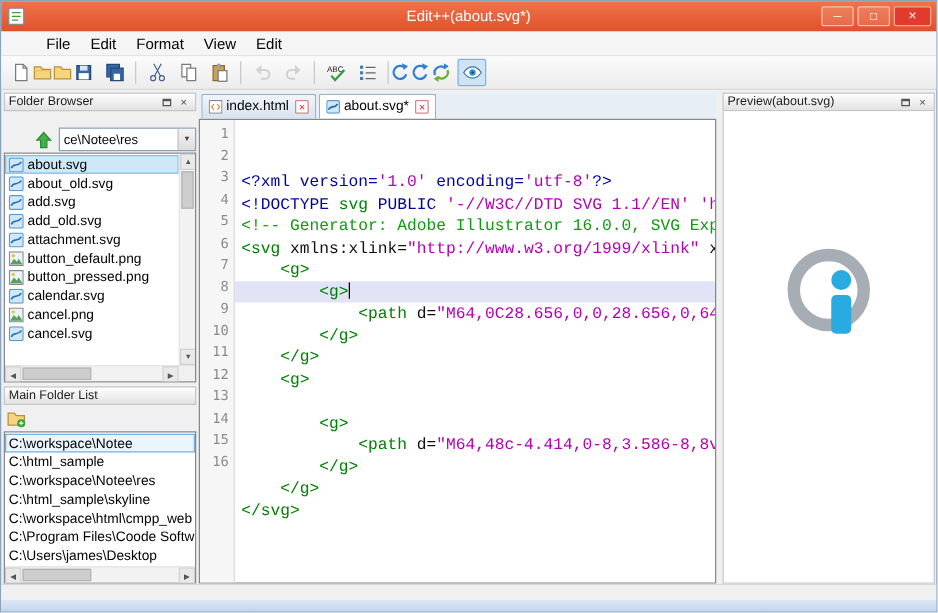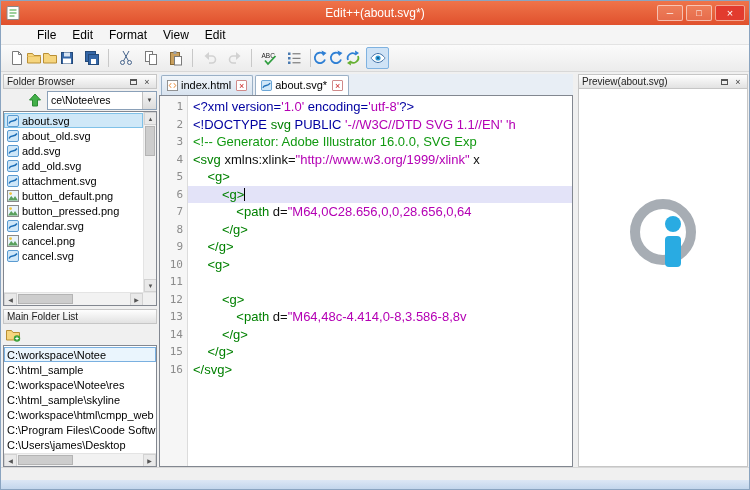--- a/index.html
+++ b/index.html
@@ -36,21 +36,21 @@
   .prevcol { width:170px; display:flex; flex-direction:column; }
 
   
   .pane-header { height:15px; display:flex; align-items:center; font-size:10px; color:#222; padding:0 3px; background:linear-gradient(#fefefe,#e2e2e2); border:1px solid #c6c6c6; flex:0 0 auto; }
   .hdr-btns { margin-left:auto; display:flex; align-items:center; }
   .hdr-btn { width:12px; height:12px; display:flex; align-items:center; justify-content:center; font-size:9px; color:#444; margin-left:2px; }
   .float-glyph { width:7px; height:6px; border:1px solid #555; border-top-width:2px; display:block; }
 
   
   .fb { height:232px; display:flex; flex-direction:column; }
-  .fb-controls { height:22px; display:flex; align-items:center; gap:2px; padding:1px 0; flex:0 0 auto; }
+  .fb-controls { height:22px; display:flex; align-items:flex-end; gap:2px; padding:1px 0; flex:0 0 auto;margin-top:11px; }
   .small-btn { width:20px; height:19px; display:flex; align-items:center; justify-content:center; }
   .combo { flex:1; height:19px; border:1px solid #8aa0b8; background:#fff; display:flex; align-items:center; font-size:10.5px; padding-left:3px; overflow:hidden; white-space:nowrap; }
   .combo-arrow { margin-left:auto; width:14px; align-self:stretch; background:linear-gradient(#f4f4f4,#dcdcdc); border-left:1px solid #c0c0c0; display:flex; align-items:center; justify-content:center; font-size:6px; color:#444; }
   .fb-listwrap { flex:1; border:1px solid #828790; background:#fff; display:flex; flex-direction:column; overflow:hidden; min-height:0; }
   .fb-inner { flex:1; display:flex; min-height:0; }
   .fb-rows { flex:1; overflow:hidden; padding-top:1px; }
   .file-row { height:15px; display:flex; align-items:center; gap:3px; padding:0 2px 0 3px; font-size:11px; white-space:nowrap; overflow:hidden; }
   .file-row.selected { background:#cfe8f8; outline:1px solid #7fc1e8; outline-offset:-1px; }
 
   
@@ -73,21 +73,21 @@
 
   
   .tabbar { height:21px; background:#e8eef5; display:flex; align-items:center; padding-left:2px; flex:0 0 auto; }
   .tab { height:20px; display:flex; align-items:center; gap:3px; padding:0 5px; font-size:11px; border:1px solid #9ab0c6; border-bottom:none; background:linear-gradient(#f0f5fa,#d8e3ef); margin-right:2px; border-radius:2px 2px 0 0; white-space:nowrap; }
   .tab.active { background:#fff; }
   .tab .ic12 svg { width:11px; height:11px; }
   .tab-close { width:11px; height:11px; line-height:10px; text-align:center; font-size:9px; color:#c22; background:#fff; border:1px solid #d08a8a; border-radius:1px; margin-left:2px; }
   .editorbox { flex:1; border:1px solid #828790; background:#fff; display:flex; overflow:hidden; min-height:0; }
   .gutter { width:28px; background:#f6f6f6; border-right:1px solid #dcdcdc; text-align:right; padding:2px 4px 0 0; color:#8c8c8c; font-size:11px; font-family:"DejaVu Sans Mono",monospace; flex:0 0 auto; }
   .gut-num { height:17.5px; line-height:17.5px; }
-  .code { flex:1; padding-top:2px; overflow:hidden; font-family:Liberation Sans, sans-serif; }
+  .code { flex:1; padding-top:2px; overflow:hidden; font-family:Liberation Mono, monospace;margin-top:39px; }
   .code-line { height:17.5px; line-height:17.5px; white-space:pre; padding-left:5px; font-size:13px; color:#111; overflow:hidden; }
   .code-line.current { background:#e3e3f8; }
   .sg-k { color:#0000a0; } .sg-t { color:#008000; } .sg-s { color:#b400b4; } .sg-c { color:#119911; } .sg-a { color:#101010; } .sg-p { color:#111; }
   .caret { display:inline-block; width:1px; height:13px; background:#000; vertical-align:-2px; }
 
   
   .prev-content { flex:1; background:#fff; border:1px solid #c6c6c6; border-top:none; overflow:hidden; }
   .info-icon { width:66px; height:66px; border:10px solid #a7adb4; border-radius:50%; position:relative; margin:110px auto 0; }
   .info-dot { position:absolute; left:25px; top:7px; width:16px; height:16px; border-radius:50%; background:#29abe2; }
   .info-stem { position:absolute; left:25px; top:27px; width:16px; height:31px; border-radius:4px; background:#29abe2; }

